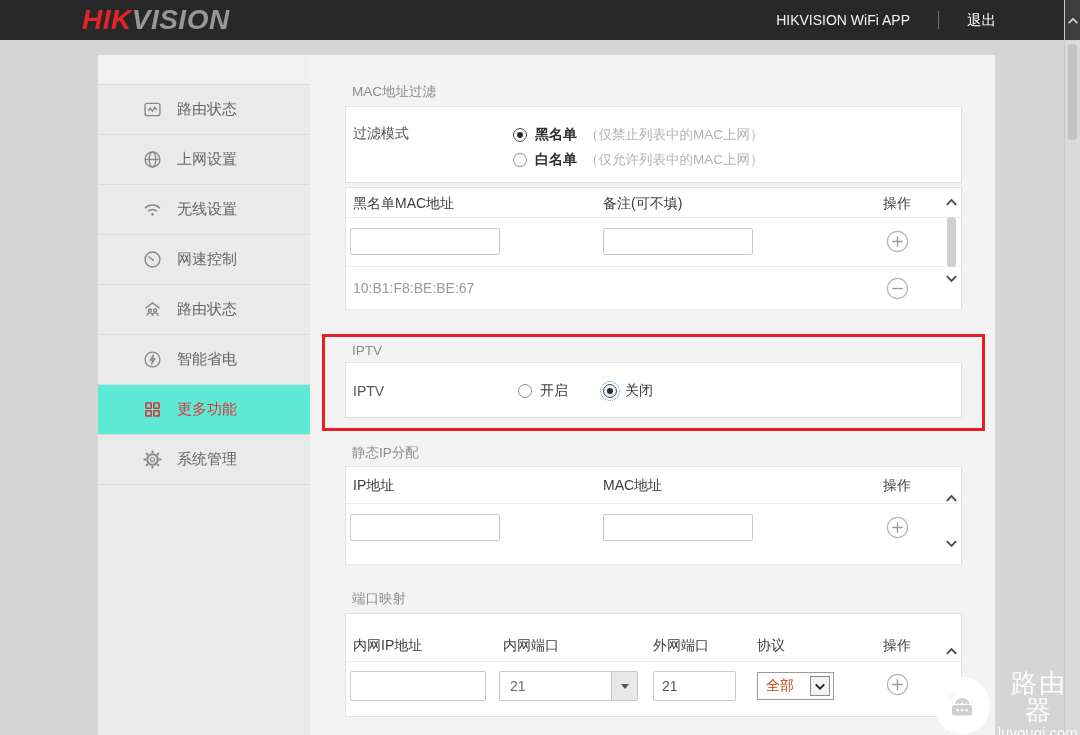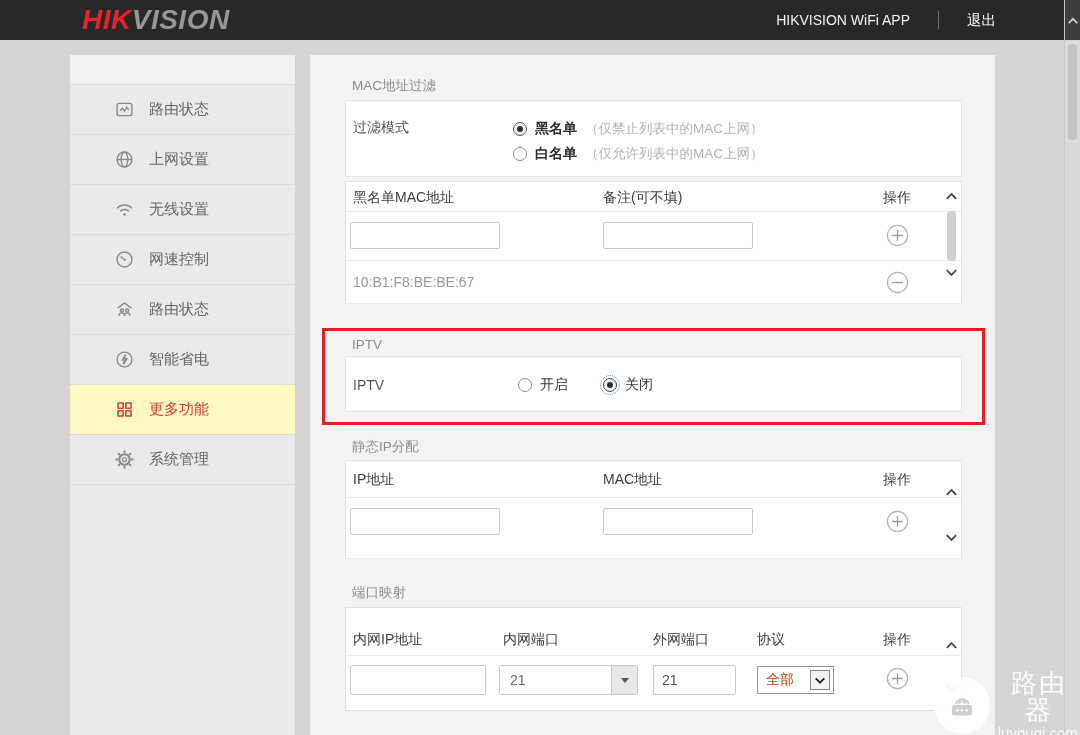--- a/index.html
+++ b/index.html
@@ -16,30 +16,30 @@
   .app-link { color:#f2f2f2; font-size:14px; cursor:pointer; }
   .tb-divider { width:1px; height:18px; background:#6f6f6f; }
   .logout { color:#ffffff; font-size:14.5px; cursor:pointer; }
 
   
   .vscroll { position:absolute; right:0; top:0; width:16px; height:735px; background:#d9d9d9; border-left:1px solid #c7c7c7; z-index:40; }
   .vscroll-up { height:40px; background:#3d3d3d; display:flex; align-items:center; justify-content:center; cursor:pointer; }
   .vscroll-thumb { position:absolute; top:44px; left:3px; width:9px; height:96px; background:#c3c3c3; border-radius:4px; cursor:grab; }
 
   
-  .sidebar { position:absolute; left:70px; top:55px; width:225px; height:680px; background:#eaeaea; }
+  .sidebar { position:absolute; left:98px; top:55px; width:225px; height:680px; background:#eaeaea; }
   .side-top { height:30px; background:#f1f1f1; border-bottom:1px solid #dcdcdc; }
   .side-item { height:50px; border-bottom:1px solid #dcdcdc; display:flex; align-items:center;
                padding-left:44px; gap:14px; color:#666; font-size:15px; cursor:pointer; }
   .side-item svg { flex:0 0 auto; }
-  .side-item.active { background:#fef9c3; color:#d8383d; }
+  .side-item.active { background:#5eead4; color:#d8383d; }
 
   
   .content { position:absolute; left:310px; top:55px; width:685px; height:680px; background:#f3f3f3; overflow:hidden; }
-  .sec-title { margin:23px 0 0 42px; font-size:13.5px; color:#8d8d8d; line-height:16px; }
+  .sec-title { margin:29px 0 0 42px; font-size:13.5px; color:#8d8d8d; line-height:16px; }
   .panel { margin:6px 0 0 35px; width:617px; background:#fff; border:1px solid #e2e2e2; position:relative; }
 
   
   .panel-filter { height:77px; }
   .filter-row { position:absolute; left:7px; top:15px; display:flex; }
   .filter-label { width:160px; font-size:14px; color:#555; padding-top:3px; }
   .opt-line { display:flex; align-items:center; height:25px; gap:8px; }
   .opt-strong { font-size:14px; font-weight:bold; color:#2e2e2e; }
   .opt-hint { font-size:13.5px; color:#b3b3b3; }
 

